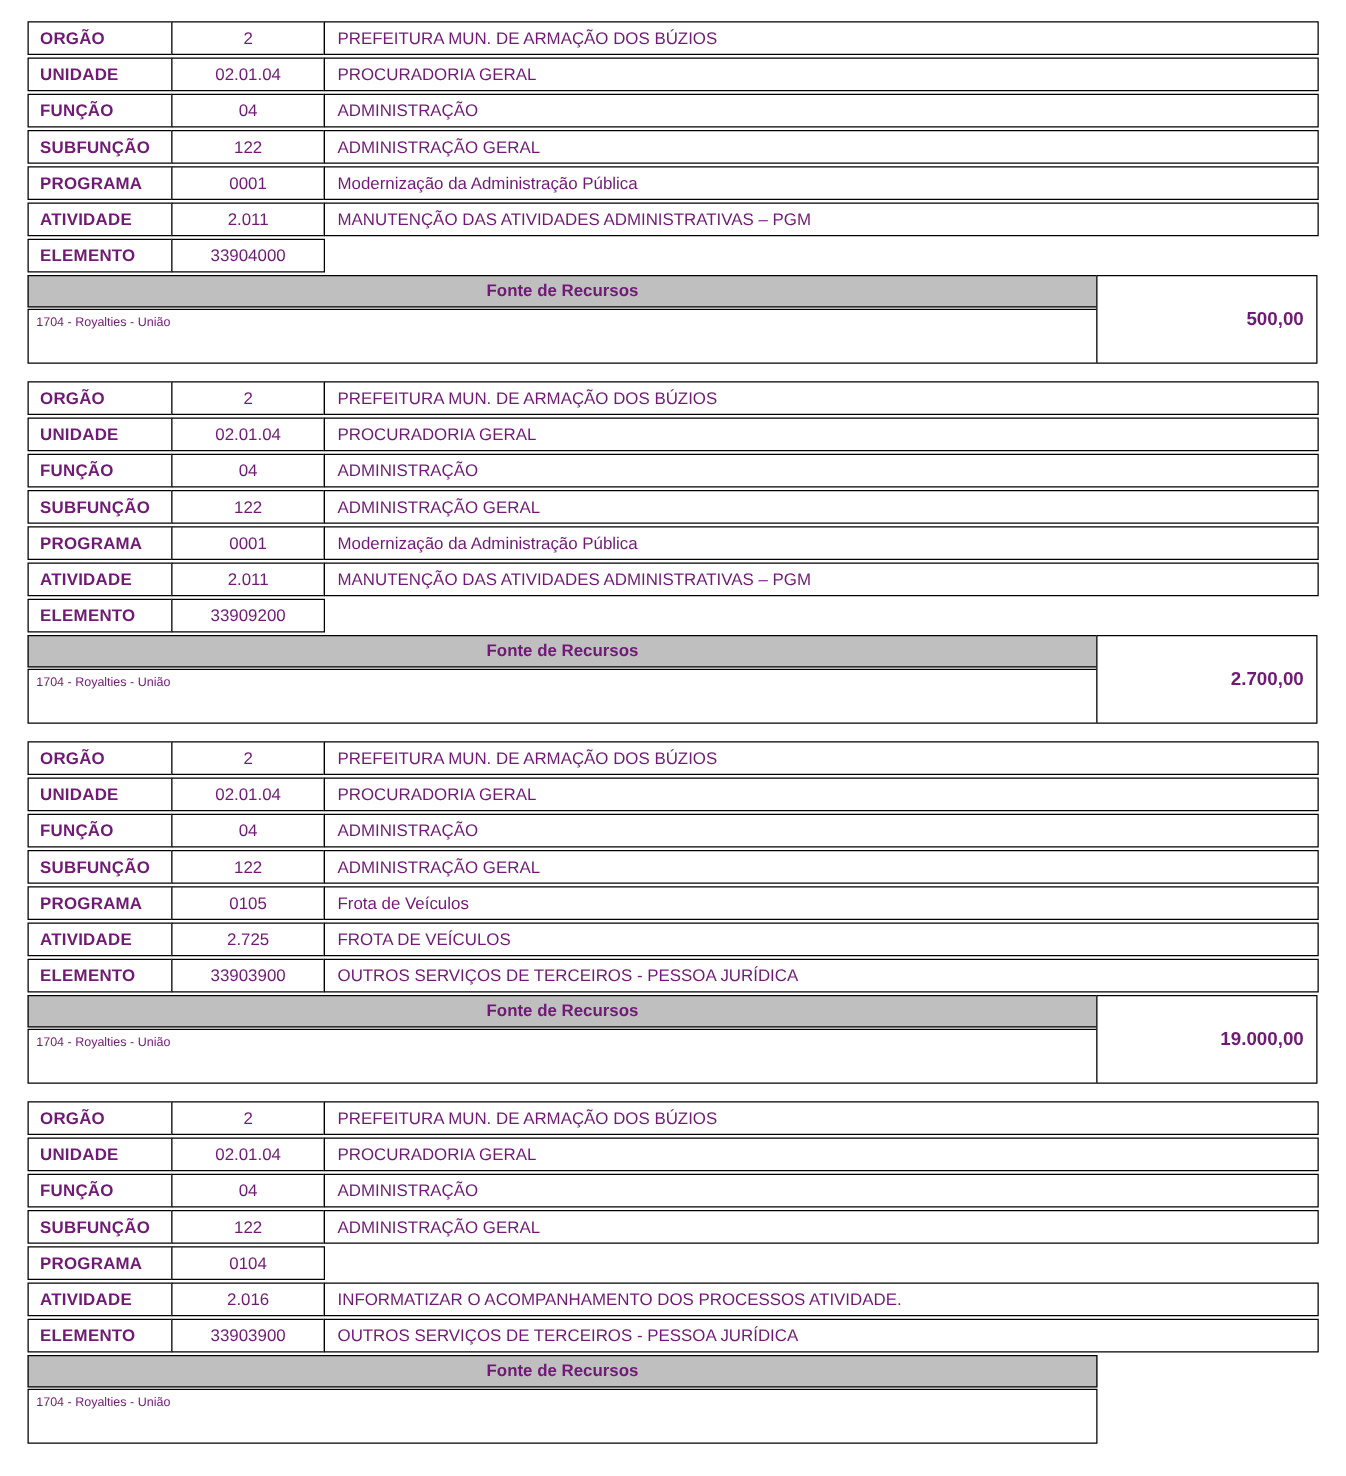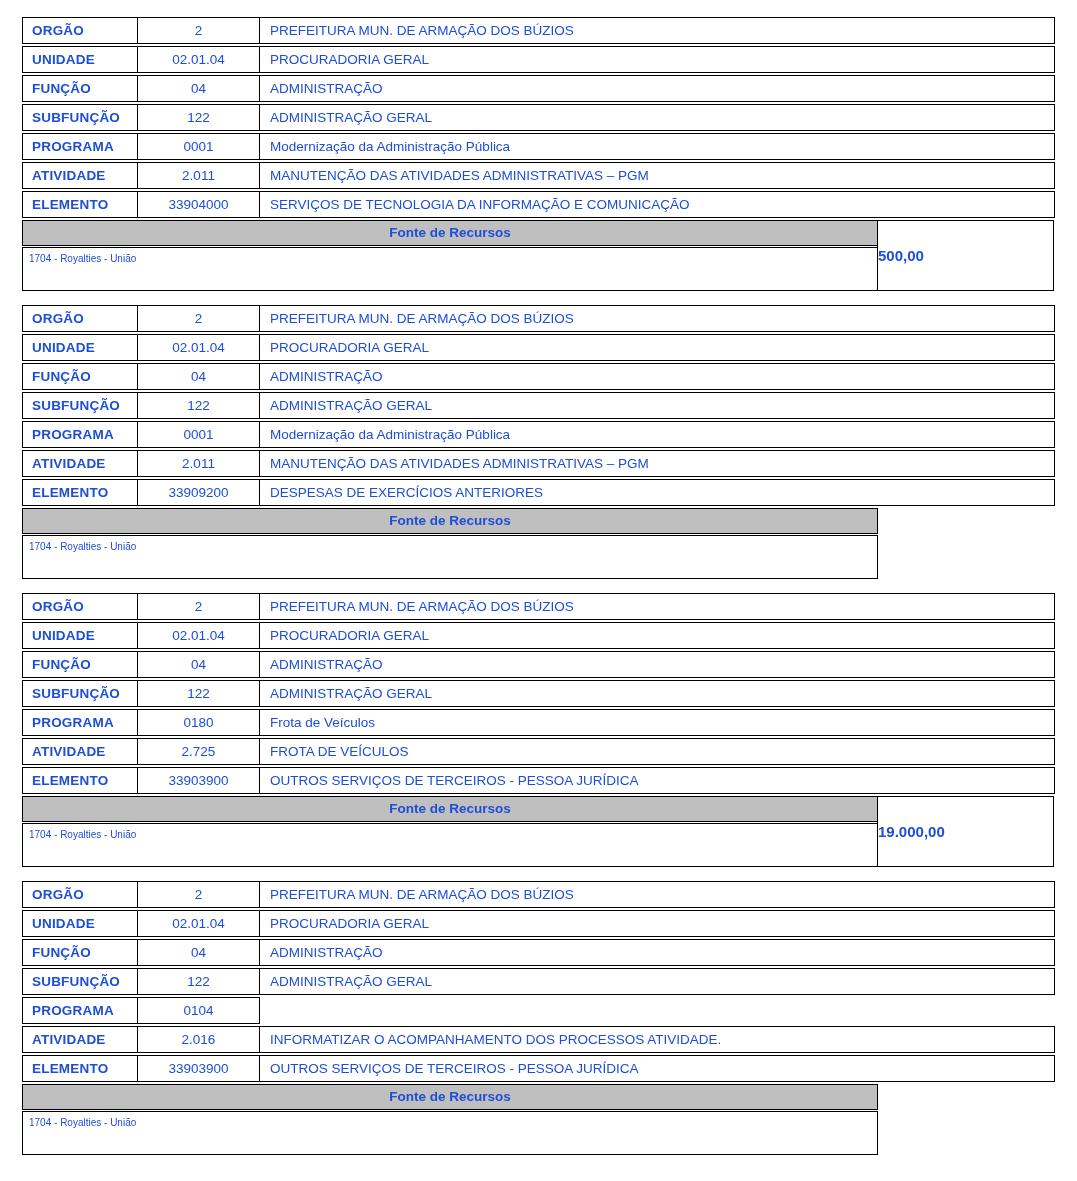--- a/index.html
+++ b/index.html
@@ -3,21 +3,21 @@
 <meta charset="utf-8">
 <style>
   * { box-sizing: border-box; margin: 0; padding: 0; }
   html, body { background: #ffffff; }
   .page {
     position: relative;
     width: 1077px;
     height: 1181px;
     background: #ffffff;
     font-family: "Liberation Sans", sans-serif;
-    color: #1d4ed8;
+    color: #701a75;
     overflow: hidden;
   }
   .doc {
     position: absolute;
     left: 22px;
     top: 17px;
     width: 1033px;
   }
   .block { margin-bottom: 14px; }
   .row { display: flex; margin-bottom: 2px; }
@@ -67,20 +67,21 @@
     font-size: 10px;
     padding: 5px 0 0 6px;
     background: #fff;
   }
   .value-cell {
     width: 177px;
     margin-left: -1px;
     border: 1px solid #000;
     display: flex;
     align-items: center;
+    justify-content: flex-end;
     padding-right: 10px;
     font-weight: bold;
     font-size: 15px;
     background: #fff;
   }
 </style>
 </head>
 <body>
 
 <div class="page">
@@ -119,21 +120,20 @@
 
   <div class="row">
     <div class="cell label">ATIVIDADE</div>
     <div class="cell code">2.011</div>
     <div class="cell desc">MANUTENÇÃO DAS ATIVIDADES ADMINISTRATIVAS – PGM</div>
   </div>
 
   <div class="row">
     <div class="cell label">ELEMENTO</div>
     <div class="cell code">33904000</div>
-    <div class="cell desc">SERVIÇOS DE TECNOLOGIA DA INFORMAÇÃO E COMUNICAÇÃO</div>
   </div>
 </div>
     <div class="fonte">
       <div class="fonte-left">
         <div class="fonte-header">
           <span>Fonte de Recursos</span>
         </div>
         <div class="fonte-body">
           <span>1704 - Royalties - União</span>
         </div>
@@ -178,32 +178,34 @@
 
   <div class="row">
     <div class="cell label">ATIVIDADE</div>
     <div class="cell code">2.011</div>
     <div class="cell desc">MANUTENÇÃO DAS ATIVIDADES ADMINISTRATIVAS – PGM</div>
   </div>
 
   <div class="row">
     <div class="cell label">ELEMENTO</div>
     <div class="cell code">33909200</div>
-    <div class="cell desc">DESPESAS DE EXERCÍCIOS ANTERIORES</div>
   </div>
 </div>
     <div class="fonte">
       <div class="fonte-left">
         <div class="fonte-header">
           <span>Fonte de Recursos</span>
         </div>
         <div class="fonte-body">
           <span>1704 - Royalties - União</span>
         </div>
       </div>
+      <div class="value-cell">
+        <span>2.700,00</span>
+      </div>
     </div>
   </div>
 
   <div class="block">
     <div class="rows">
   <div class="row">
     <div class="cell label">ORGÃO</div>
     <div class="cell code">2</div>
     <div class="cell desc">PREFEITURA MUN. DE ARMAÇÃO DOS BÚZIOS</div>
   </div>
@@ -221,21 +223,21 @@
   </div>
 
   <div class="row">
     <div class="cell label">SUBFUNÇÃO</div>
     <div class="cell code">122</div>
     <div class="cell desc">ADMINISTRAÇÃO GERAL</div>
   </div>
 
   <div class="row">
     <div class="cell label">PROGRAMA</div>
-    <div class="cell code">0180</div>
+    <div class="cell code">0105</div>
     <div class="cell desc">Frota de Veículos</div>
   </div>
 
   <div class="row">
     <div class="cell label">ATIVIDADE</div>
     <div class="cell code">2.725</div>
     <div class="cell desc">FROTA DE VEÍCULOS</div>
   </div>
 
   <div class="row">

